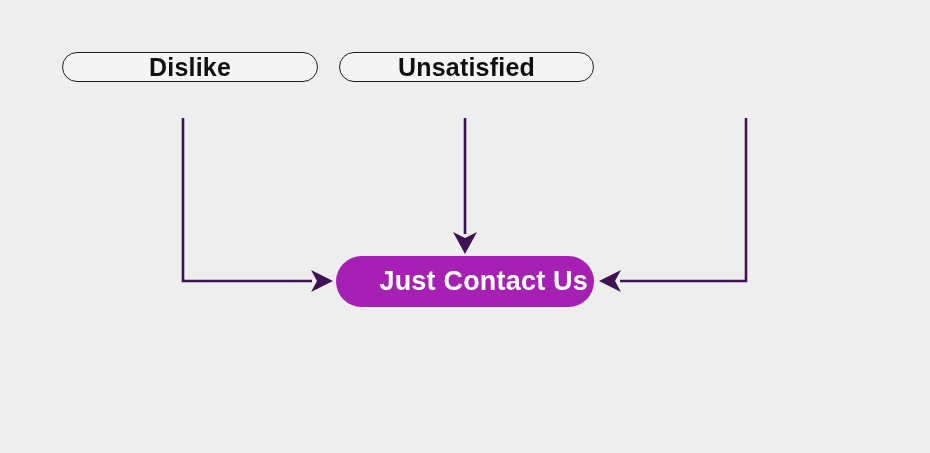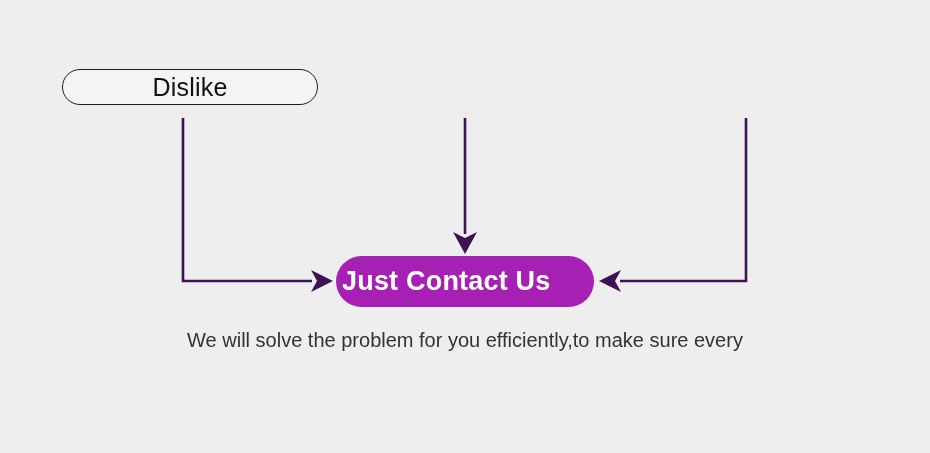--- a/index.html
+++ b/index.html
@@ -10,50 +10,50 @@
   }
   .canvas {
     position: relative;
     width: 930px;
     height: 453px;
     background: #eeeeee;
     overflow: hidden;
   }
   .pill {
     position: absolute;
-    top: 69px;
-    height: 36px;
+    top: 52px;
+    height: 30px;
     border: 1.5px solid #1c1c1c;
     border-radius: 26px;
     background: #f4f4f4;
     display: flex;
     align-items: center;
     justify-content: center;
     font-size: 25px;
-    font-weight: normal;
+    font-weight: bold;
     color: #111111;
     letter-spacing: 0.2px;
     box-sizing: border-box;
     cursor: pointer;
   }
   .pill-dislike   { left: 62px;  width: 256px; }
   .pill-unsat     { left: 339px; width: 255px; }
   .pill-quality   { left: 610px; width: 257px; }
 
   .contact-btn {
     position: absolute;
     left: 336px;
     top: 256px;
     width: 258px;
     height: 51px;
     border: none;
     border-radius: 26px;
     display: flex;
     align-items: center;
-    justify-content: flex-start;
+    justify-content: flex-end;
     font-family: "Liberation Sans", sans-serif;
     font-size: 27px;
     font-weight: bold;
     letter-spacing: 0.2px;
     cursor: pointer;
   }
 
   .arrows-svg {
     position: absolute;
     left: 0;
@@ -75,35 +75,37 @@
 </style>
 </head>
 <body>
 
 <div class="canvas">
 
   <div class="pill pill-dislike">
     <span>Dislike</span>
   </div>
 
+  <div class="pill pill-unsat">
+    <span>Unsatisfied</span>
+  </div>
 
 
   <svg class="arrows-svg" width="930" height="453" viewBox="0 0 930 453">
 
     <polyline points="183,118 183,281 312,281" fill="none" stroke-width="2.6" stroke="#3f1254"></polyline>
     <polygon points="311,270 333,281 311,292 317,281" fill="#3f1254"></polygon>
 
     <polyline points="465,118 465,234" fill="none" stroke-width="2.6" stroke="#3f1254"></polyline>
     <polygon points="453,232 465,254 477,232 465,238" fill="#3f1254"></polygon>
 
     <polyline points="746,118 746,281 620,281" fill="none" stroke-width="2.6" stroke="#3f1254"></polyline>
     <polygon points="621,270 599,281 621,292 615,281" fill="#3f1254"></polygon>
   </svg>
 
   <button class="contact-btn" style="background:#a720b4; color:#ffffff;">
     <span>Just Contact Us</span>
   </button>
 
   <div class="description">
-    <div>We will solve the problem for you efficiently,to make sure every</div>
   </div>
 
 </div>
 
 </body></html>

